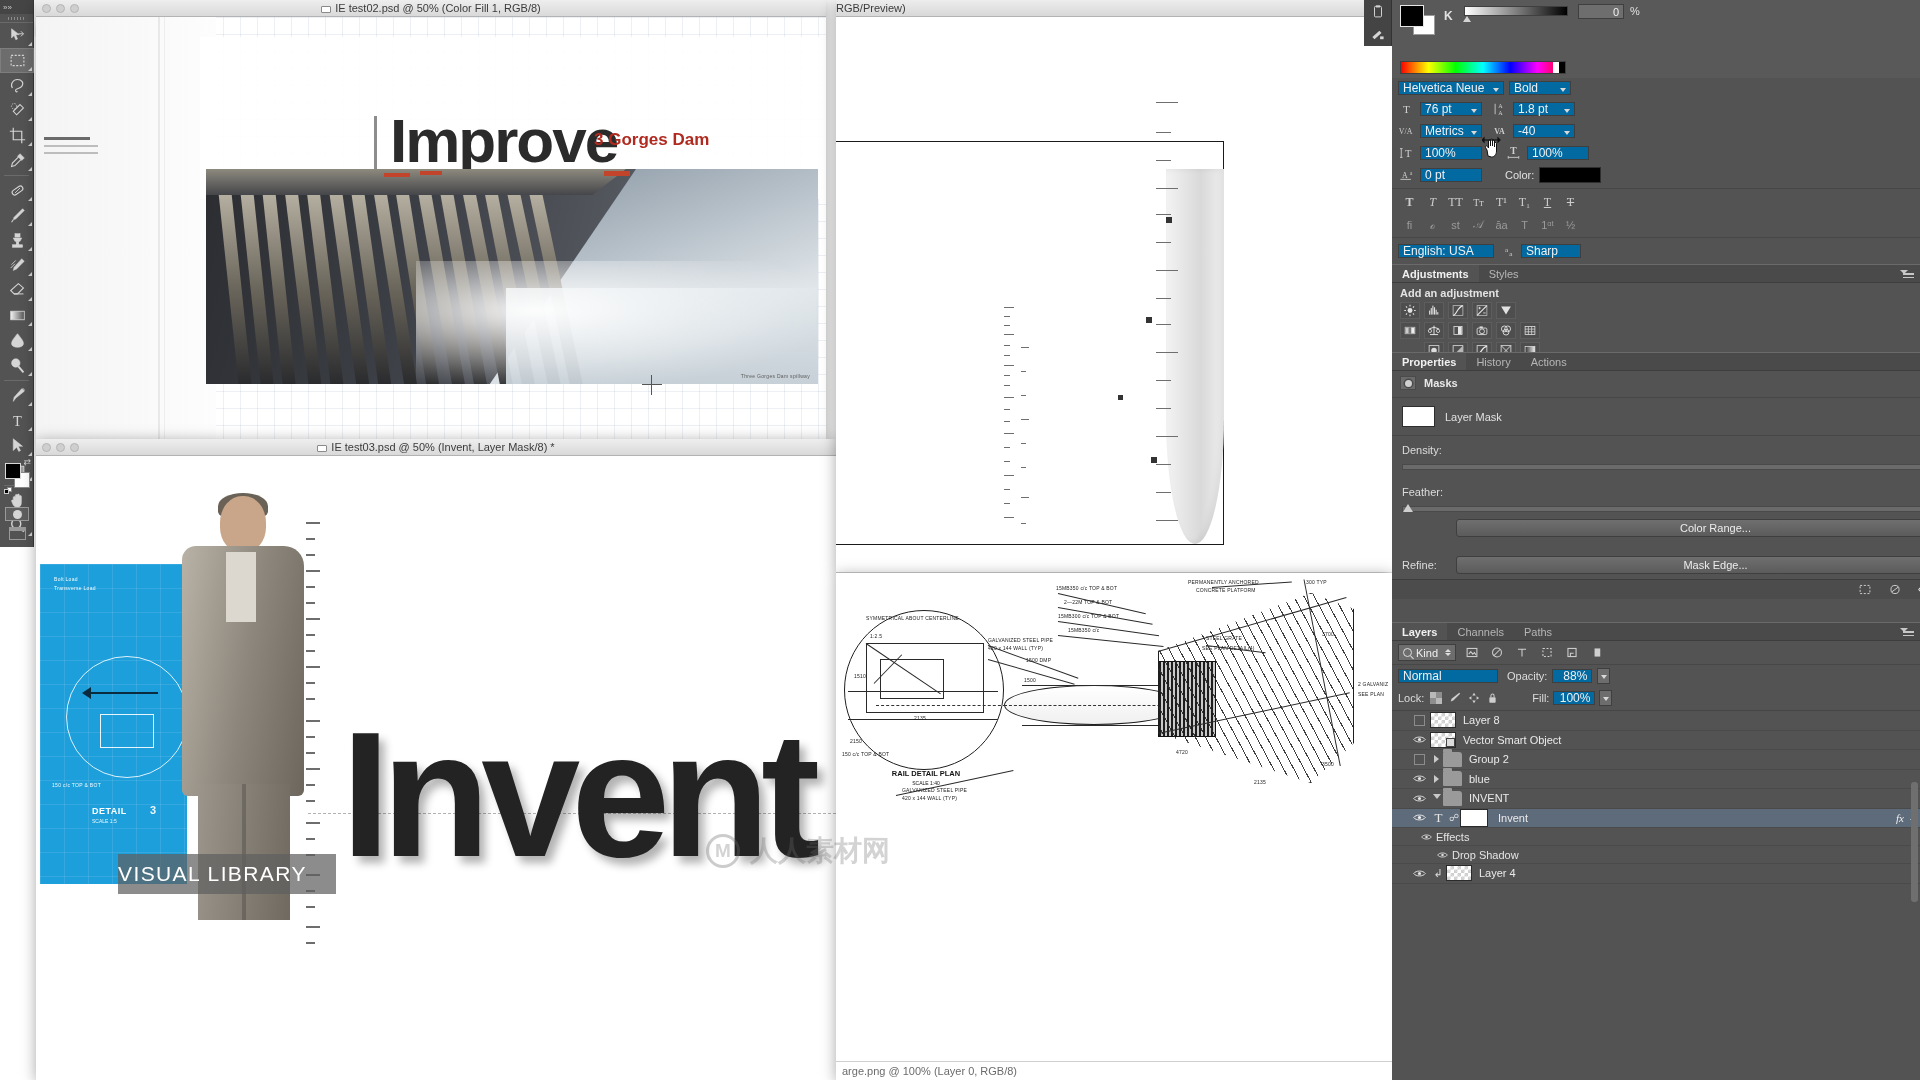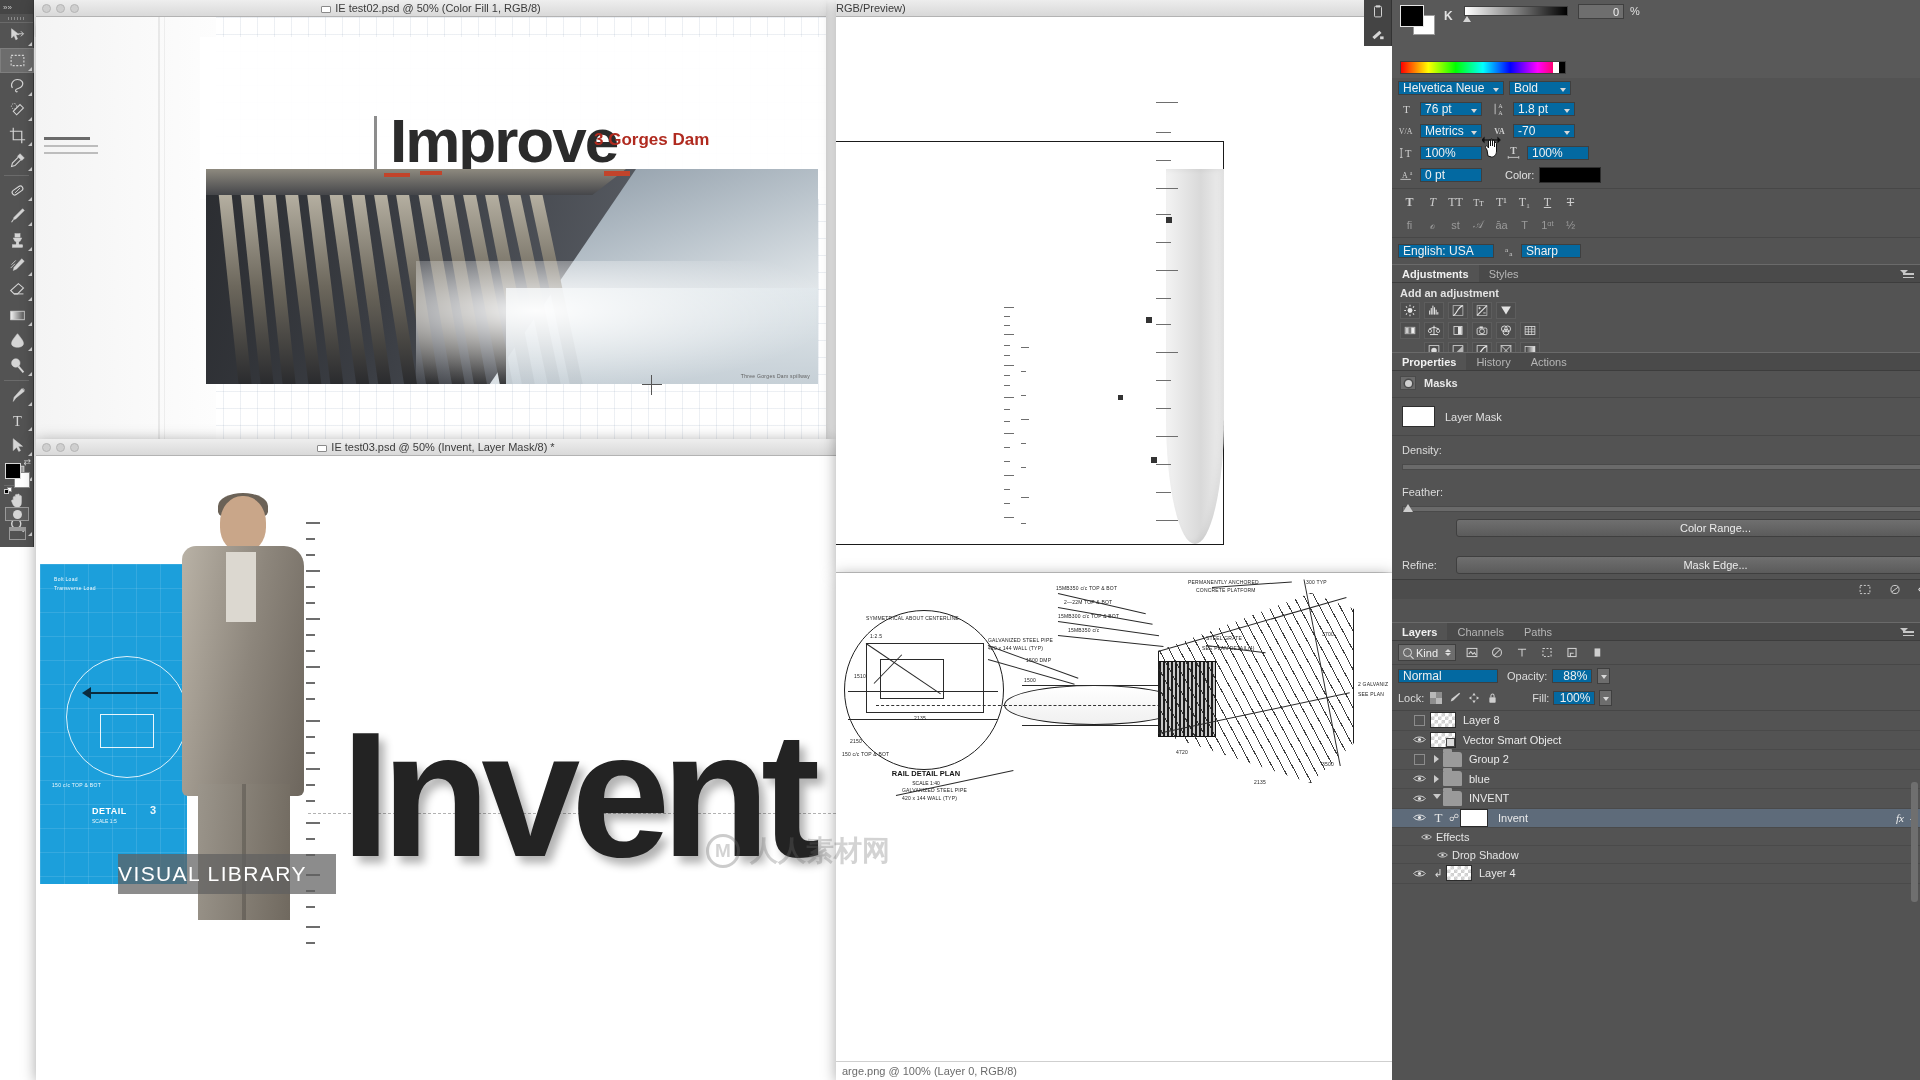--- a/index.html
+++ b/index.html
@@ -890,21 +890,21 @@
           <svg viewBox="0 0 16 16">
               <text x="7" y="11" font-size="9" text-anchor="middle" font-family="Liberation Serif,serif">V/A</text>
             </svg>
         </div>
         <div class="fld fld-dd" style="width:62px">Metrics</div>
         <div class="ticon" style="margin-left:4px">
           <svg viewBox="0 0 16 16">
               <text x="8" y="11" font-size="9" text-anchor="middle" font-weight="bold" font-family="Liberation Serif,serif">VA</text>
             </svg>
         </div>
-        <div class="fld fld-dd" style="width:62px">-70</div>
+        <div class="fld fld-dd" style="width:62px">-40</div>
       </div>
 
       <div class="row">
         <div class="ticon">
           <svg viewBox="0 0 16 16">
               <text x="10" y="13" font-size="12" text-anchor="middle" font-family="Liberation Serif,serif">T</text>
               <path d="M2 3 L2 13 M0.5 3 L3.5 3 M0.5 13 L3.5 13" stroke="#cfcfcf" stroke-width="1" fill="none"></path>
             </svg>
         </div>
         <div class="fld" style="width:62px">100%</div>

